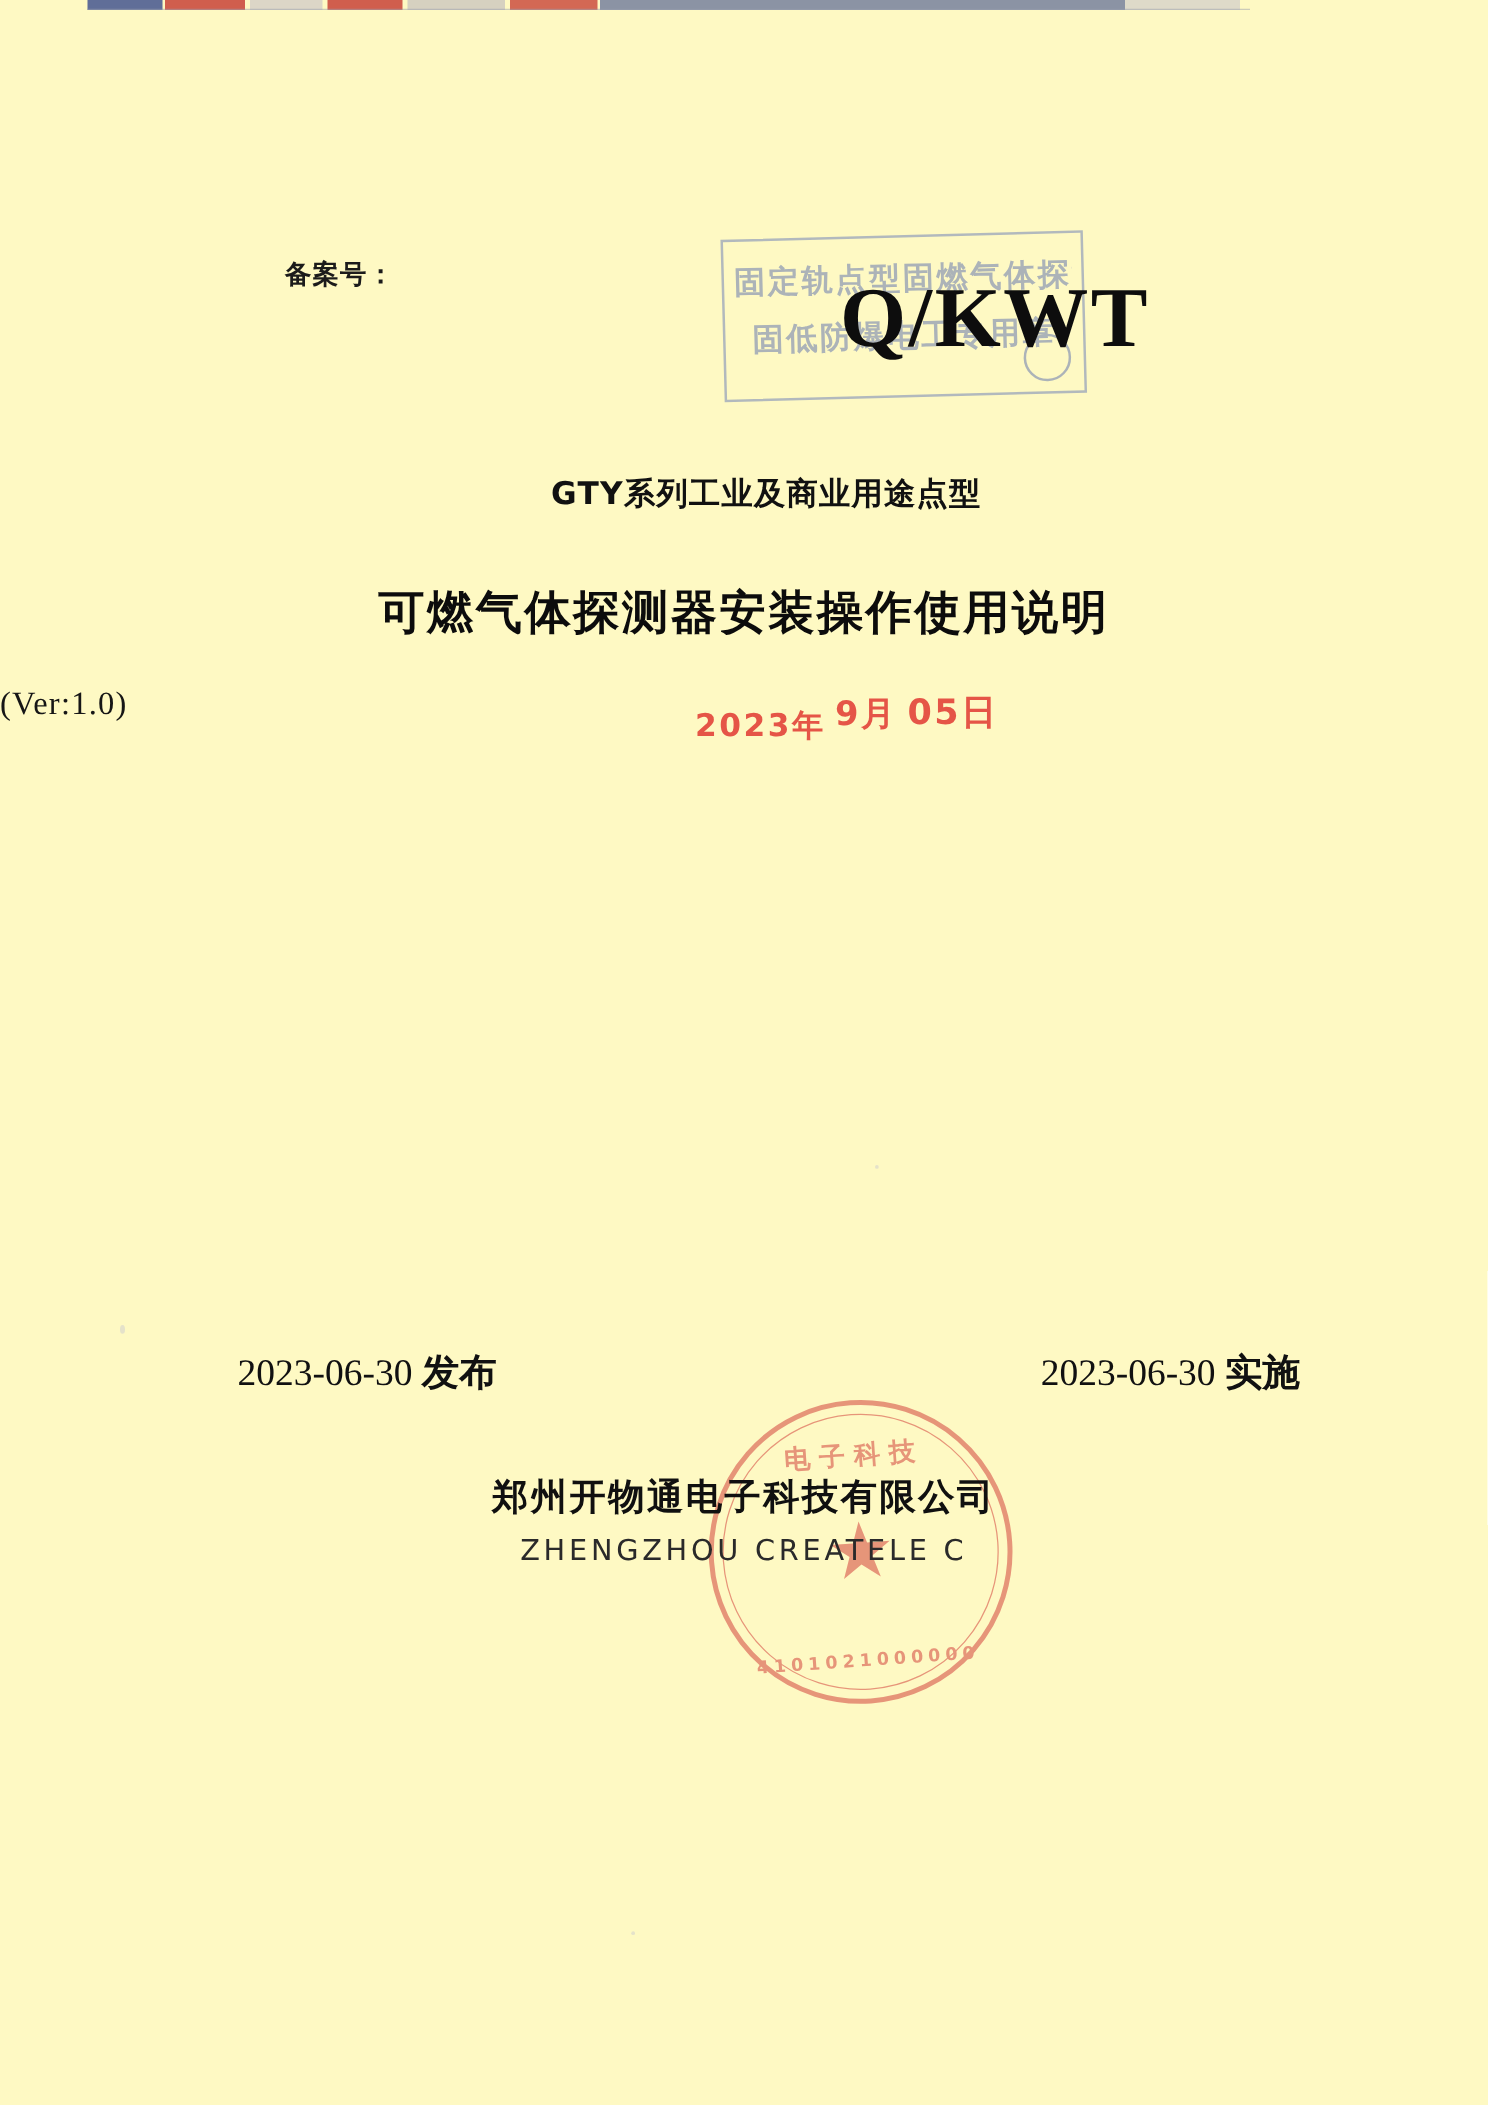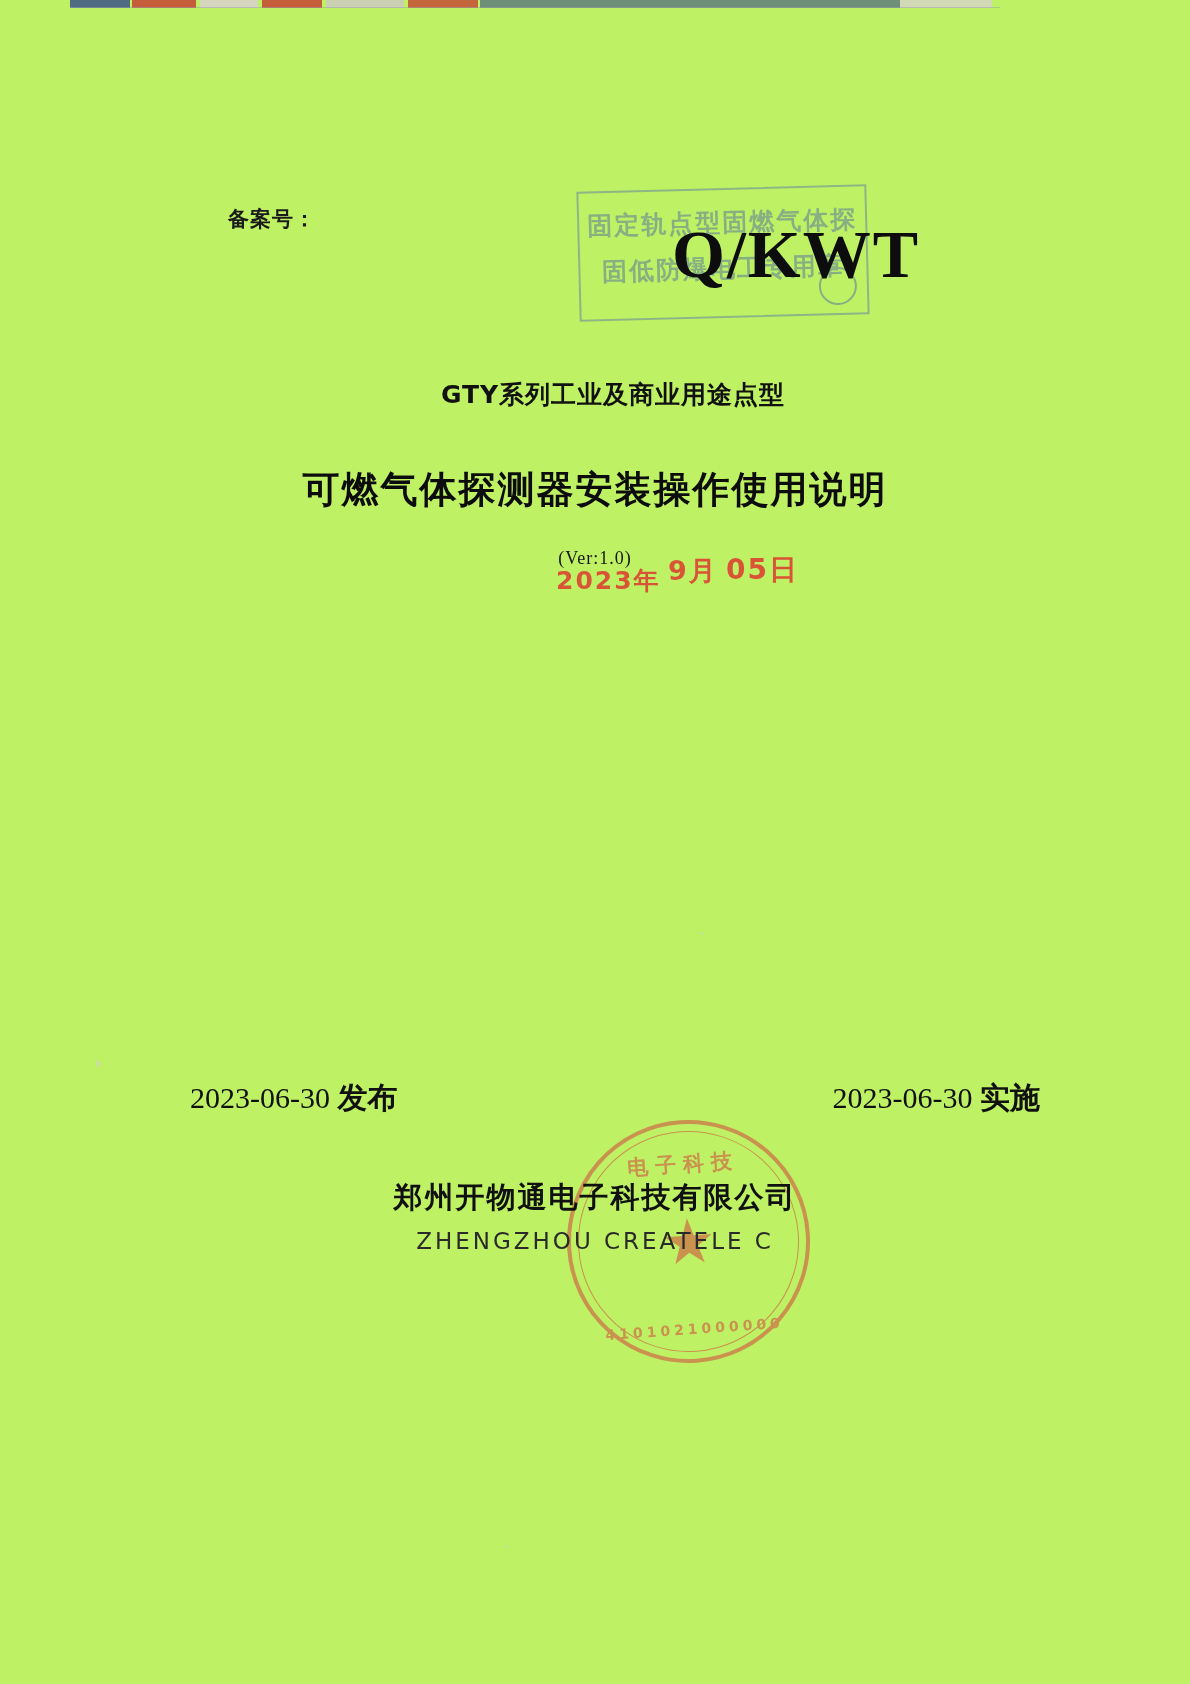--- a/index.html
+++ b/index.html
@@ -9,21 +9,21 @@
   }
   body {
     font-family: "Liberation Serif", serif;
     color: #1a1a1a;
   }
   .page {
     position: relative;
     width: 1190px;
     height: 1684px;
     margin: 0 auto;
-    background: #bef264;
+    background: #fef9c3;
     overflow: hidden;
   }
 
   
   .scan-top {
     position: absolute;
     top: 0; left: 0;
     width: 1190px;
     height: 24px;
     overflow: hidden;
@@ -125,23 +125,23 @@
     font-family: "DejaVu Sans", sans-serif;
     font-size: 37px;
     font-weight: 700;
     letter-spacing: 2px;
     color: #0c0c0c;
   }
   .version {
     position: absolute;
     top: 548px;
     left: 0; right: 0;
-    text-align: center;
+    text-align: left;
     font-family: "Liberation Serif", serif;
-    font-size: 18px;
+    font-size: 26px;
     color: #161616;
     letter-spacing: 1px;
   }
 
   
   .red-date {
     position: absolute;
     top: 548px;
     left: 556px;
     width: 240px;

